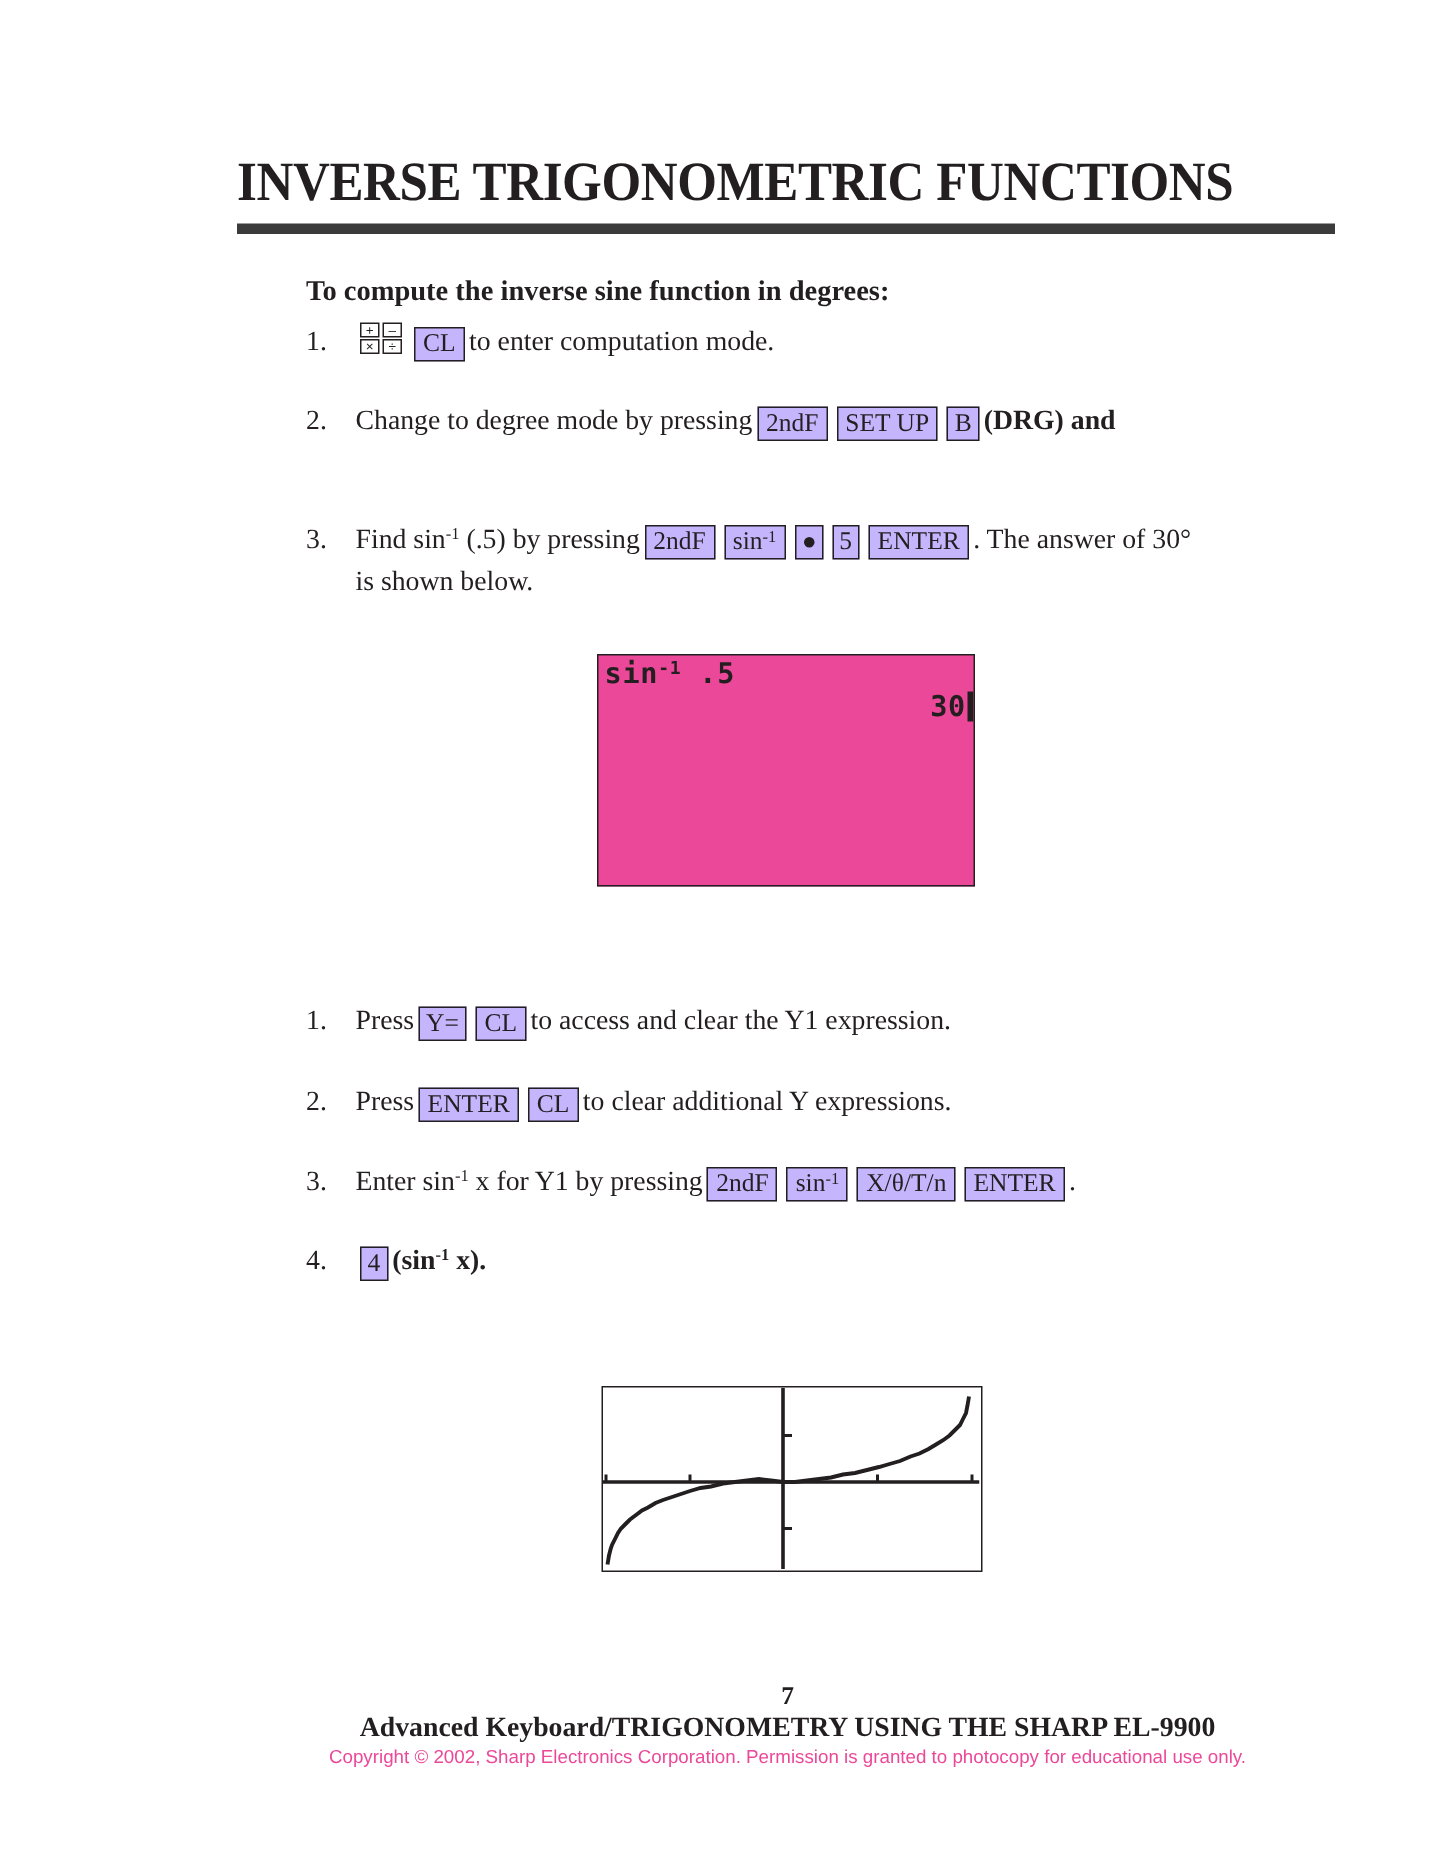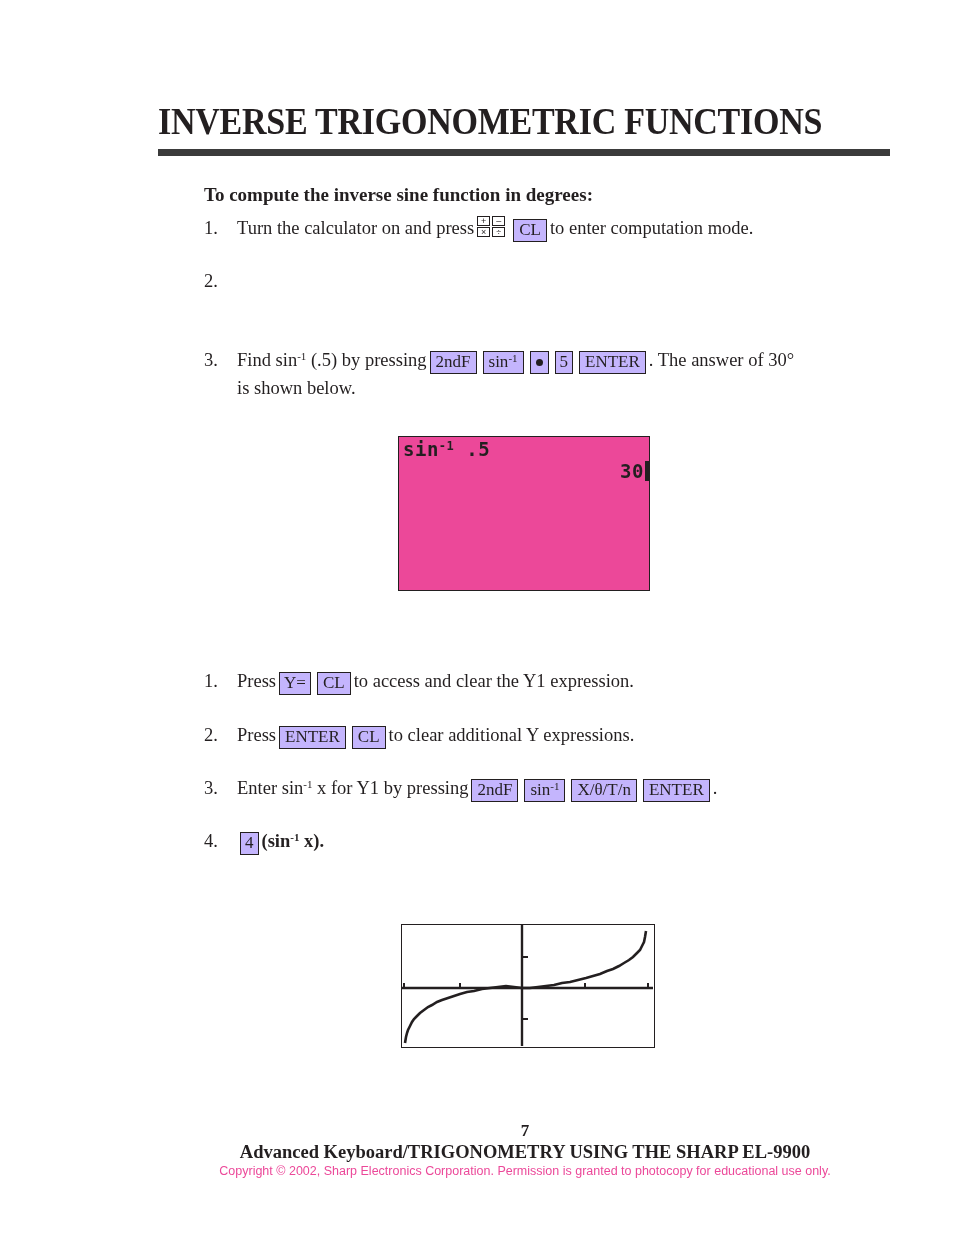--- a/index.html
+++ b/index.html
@@ -232,27 +232,28 @@
   <div class="title-block">
     <div class="doc-title">INVERSE TRIGONOMETRIC FUNCTIONS</div>
     <div class="title-rule"></div>
   </div>
 
   <div class="section-heading" id="sec1-heading">To compute the inverse sine function in degrees:</div>
 
   <div class="step" style="left:156px; top:215px; width:700px;">
     <span class="num">1.</span>
     <span class="body">
-      <span class="line"><span>Turn the calculator on and press</span><span class="key-icon"><span class="cell c0">+</span><span class="cell c1">–</span><span class="cell c2">×</span><span class="cell c3">÷</span></span><span class="key">CL</span><span>to enter computation mode.</span></span>
+      <span class="line"><span class="key-icon"><span class="cell c0">+</span><span class="cell c1">–</span><span class="cell c2">×</span><span class="cell c3">÷</span></span><span class="key">CL</span><span>to enter computation mode.</span></span>
     </span>
   </div>
 
   <div class="step" style="left:156px; top:268px; width:720px;">
     <span class="num">2.</span>
     <span class="body">
+      <span class="line"><span>Change to degree mode by pressing</span><span class="key">2ndF</span><span class="key">SET UP</span><span class="key tight">B</span><span class="bold">(DRG) and</span></span>
     </span>
   </div>
 
   <div class="step" style="left:156px; top:347px; width:760px;">
     <span class="num">3.</span>
     <span class="body">
       <span class="line"><span>Find sin</span><sup class="sm">-1</sup><span> (.5) by pressing</span><span class="key">2ndF</span><span class="key"><span>sin</span><sup>-1</sup></span><span class="key tight"><span class="dot"></span></span><span class="key tight">5</span><span class="key">ENTER</span><span>.  The answer of 30°</span></span>
       <span class="line">is shown below.</span>
     </span>
   </div>

